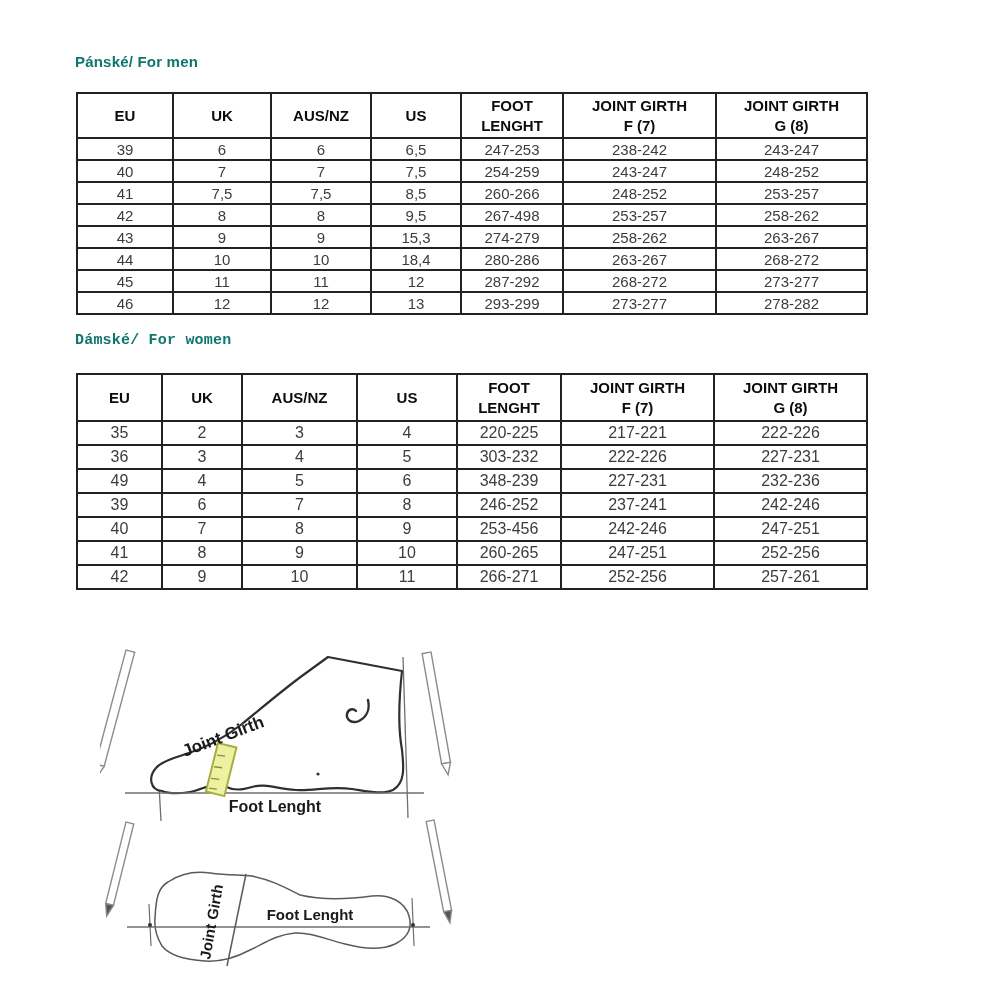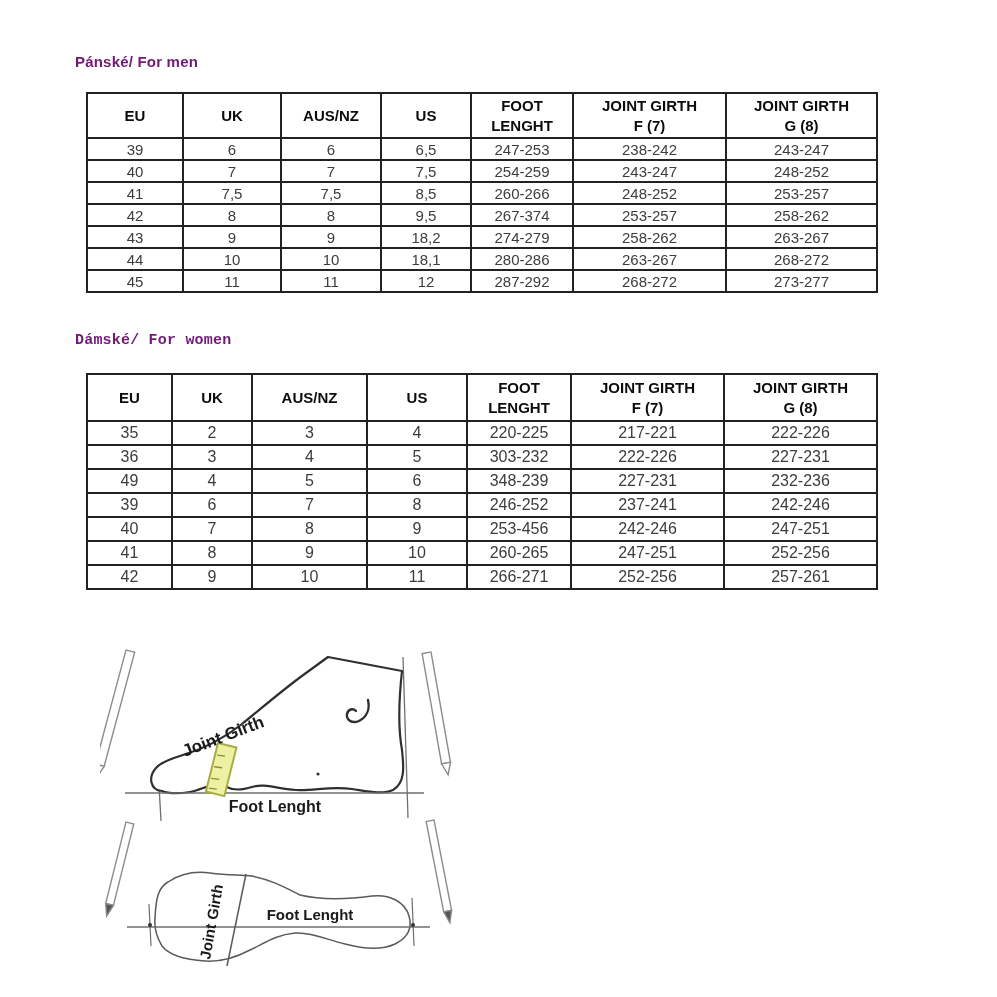--- a/index.html
+++ b/index.html
@@ -8,34 +8,33 @@
     width: 997px; height: 997px;
     position: relative;
     font-family: "Liberation Sans", sans-serif;
     overflow: hidden;
   }
   .section-title {
     position: absolute;
     left: 75px;
     font-size: 15px;
     font-weight: bold;
-    color: #701a75;
+    color: #0f766e;
     letter-spacing: .2px;
   }
   #men-title { top: 53px; }
   #women-title { top: 332px; font-family: Liberation Mono, monospace; }
 
   table.size-table {
     position: absolute;
     left: 76px;
     width: 790px;
     border-collapse: collapse;
     background: #fff;
     table-layout: fixed;
-    margin-left: 10px;
   }
   #men-table { top: 92px; }
   #women-table { top: 373px; }
 
   .size-table th, .size-table td {
     border: 2px solid #222222;
     text-align: center;
     vertical-align: middle;
     overflow: hidden;
   }
@@ -142,50 +141,59 @@
         <td>8,5</td>
         <td>260-266</td>
         <td>248-252</td>
         <td>253-257</td>
       </tr>
       <tr>
         <td>42</td>
         <td>8</td>
         <td>8</td>
         <td>9,5</td>
-        <td>267-374</td>
+        <td>267-498</td>
         <td>253-257</td>
         <td>258-262</td>
       </tr>
       <tr>
         <td>43</td>
         <td>9</td>
         <td>9</td>
-        <td>18,2</td>
+        <td>15,3</td>
         <td>274-279</td>
         <td>258-262</td>
         <td>263-267</td>
       </tr>
       <tr>
         <td>44</td>
         <td>10</td>
         <td>10</td>
-        <td>18,1</td>
+        <td>18,4</td>
         <td>280-286</td>
         <td>263-267</td>
         <td>268-272</td>
       </tr>
       <tr>
         <td>45</td>
         <td>11</td>
         <td>11</td>
         <td>12</td>
         <td>287-292</td>
         <td>268-272</td>
         <td>273-277</td>
+      </tr>
+      <tr>
+        <td>46</td>
+        <td>12</td>
+        <td>12</td>
+        <td>13</td>
+        <td>293-299</td>
+        <td>273-277</td>
+        <td>278-282</td>
       </tr>
     </tbody>
 </table>
 
 <div class="section-title" id="women-title">Dámské/ For women</div>
 
 <table class="size-table" id="women-table">
   <colgroup>
     <col style="width:85px">
       <col style="width:80px">

